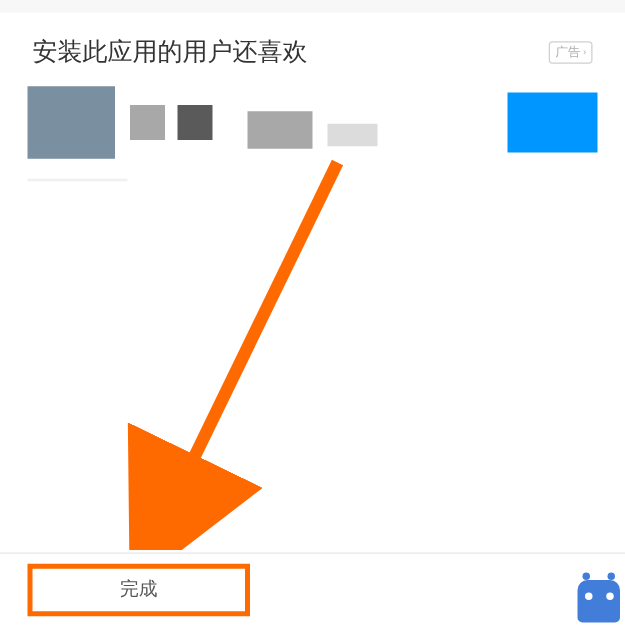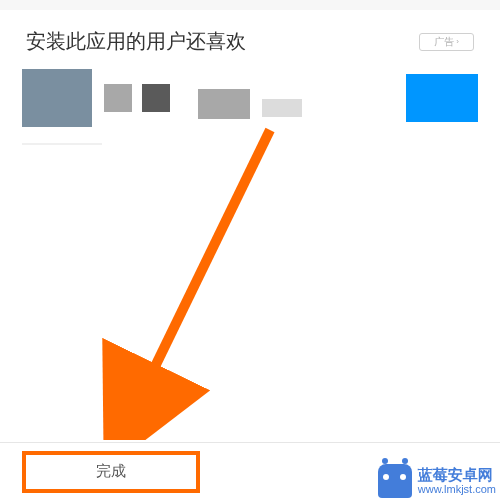--- a/index.html
+++ b/index.html
@@ -22,21 +22,21 @@
       padding: 18px 26px 14px 26px;
     }
     .section-title {
       font-size: 20px;
       color: #333;
       font-weight: 500;
     }
     .ad-badge {
       border: 1px solid #d0d0d0;
       border-radius: 3px;
-      padding: 1px 14px;
+      padding: 1px 4px;
       font-size: 10px;
       color: #b0b0b0;
       display: flex;
       align-items: center;
       gap: 2px;
     }
     .ad-chevron {
       font-size: 8px;
       color: #b0b0b0;
     }
@@ -228,17 +228,13 @@
 
 <div class="watermark">
   <div class="wm-icon">
     <div class="wm-antenna"></div>
     <div class="wm-antenna2"></div>
     <div class="wm-eyes">
       <div class="wm-eye"></div>
       <div class="wm-eye"></div>
     </div>
   </div>
-  <div class="wm-text">
-    <div class="wm-title">蓝莓安卓网</div>
-    <div class="wm-url">www.lmkjst.com</div>
-  </div>
 </div>
 
 </body></html>

